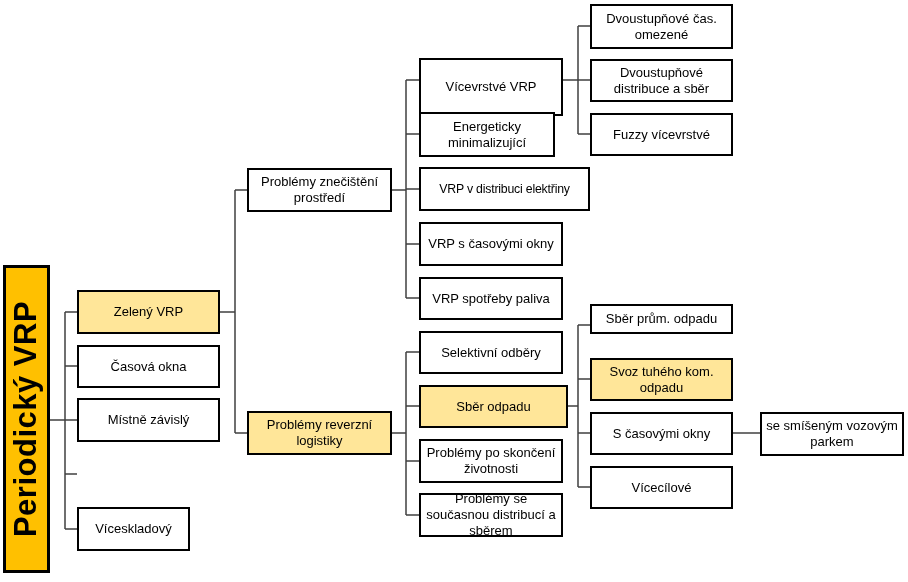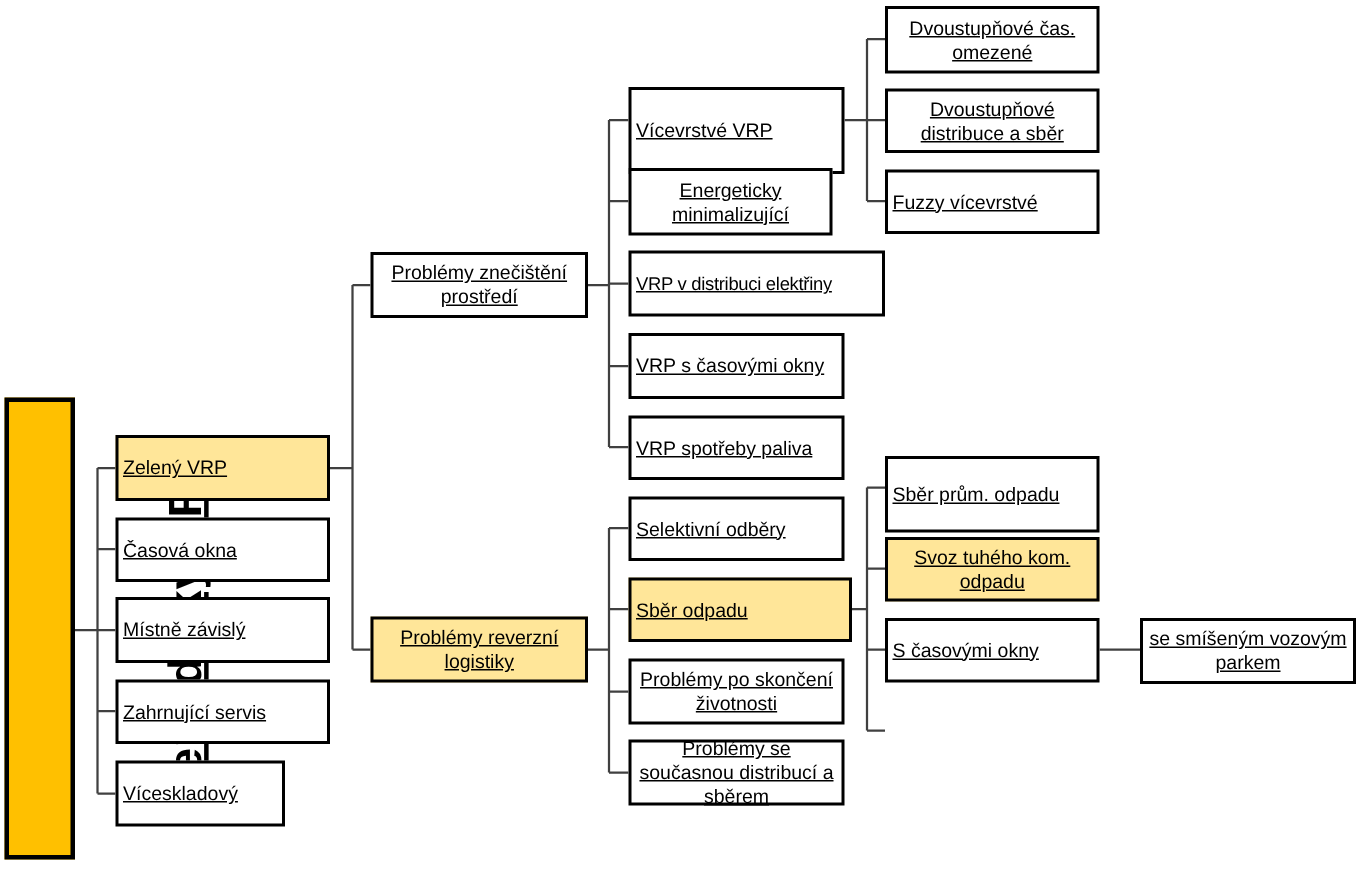--- a/index.html
+++ b/index.html
@@ -5,22 +5,22 @@
   html,body{margin:0;padding:0;background:#fff;}
   .canvas{
     position:relative;width:908px;height:582px;background:#fff;
     font-family:"Liberation Sans",sans-serif;color:#000;overflow:hidden;
   }
   .edges{position:absolute;left:0;top:0;pointer-events:none;}
   .edge{stroke:var(--conn,#404040);stroke-width:1.5;fill:none;}
   .node{
     position:absolute;box-sizing:border-box;
     border:2px solid var(--bd,#000);background:var(--fill,#fff);
-    display:flex;align-items:center;justify-content:flex-start;
-    text-align:center;font-size:13px;line-height:16px;padding:1px 3px;text-decoration:underline;
+    display:flex;align-items:center;justify-content:center;
+    text-align:center;font-size:13px;line-height:16px;padding:1px 3px;
   }
   .hl{background:var(--pale,#FFE699);}
   .root{background:var(--gold,#FFC000);border-width:3px;padding:0;}
   .root .lbl{
     transform:rotate(-90deg);white-space:nowrap;
     font-weight:bold;font-size:31px;letter-spacing:.5px;
   }
   .fit{font-size:12.3px;letter-spacing:-0.2px;}
 </style>
 </head>
@@ -43,23 +43,20 @@
   </div>
 
   <div class="node" style="left:77px;top:345px;width:143px;height:43px">
     <span class="lbl">Časová okna</span>
   </div>
   <div class="node hl" style="left:77px;top:290px;width:143px;height:44px">
     <span class="lbl">Zelený VRP</span>
   </div>
   <div class="node" style="left:77px;top:398px;width:143px;height:44px">
     <span class="lbl">Místně závislý</span>
-  </div>
-  <div class="node" style="left:77px;top:453px;width:143px;height:43px">
-    <span class="lbl">Zahrnující servis</span>
   </div>
   <div class="node" style="left:77px;top:507px;width:113px;height:44px">
     <span class="lbl">Víceskladový</span>
   </div>
 
   <div class="node" style="left:247px;top:168px;width:145px;height:44px">
     <span class="lbl">Problémy znečištění prostředí</span>
   </div>
   <div class="node hl" style="left:247px;top:411px;width:145px;height:44px">
     <span class="lbl">Problémy reverzní logistiky</span>
@@ -97,27 +94,30 @@
   <div class="node" style="left:590px;top:4px;width:143px;height:45px">
     <span class="lbl">Dvoustupňové čas. omezené</span>
   </div>
   <div class="node" style="left:590px;top:59px;width:143px;height:43px">
     <span class="lbl">Dvoustupňové distribuce a sběr</span>
   </div>
   <div class="node" style="left:590px;top:113px;width:143px;height:43px">
     <span class="lbl">Fuzzy vícevrstvé</span>
   </div>
 
-  <div class="node" style="left:590px;top:304px;width:143px;height:51px">
+  <div class="node" style="left:590px;top:304px;width:143px;height:30px">
     <span class="lbl">Sběr prům. odpadu</span>
   </div>
   <div class="node hl" style="left:590px;top:358px;width:143px;height:43px">
     <span class="lbl">Svoz tuhého kom. odpadu</span>
   </div>
   <div class="node" style="left:590px;top:412px;width:143px;height:43px">
     <span class="lbl">S časovými okny</span>
+  </div>
+  <div class="node" style="left:590px;top:466px;width:143px;height:43px">
+    <span class="lbl">Vícecílové</span>
   </div>
 
   <div class="node" style="left:760px;top:412px;width:144px;height:44px">
     <span class="lbl">se smíšeným vozovým parkem</span>
   </div>
 
 </div>
 
 </body></html>

